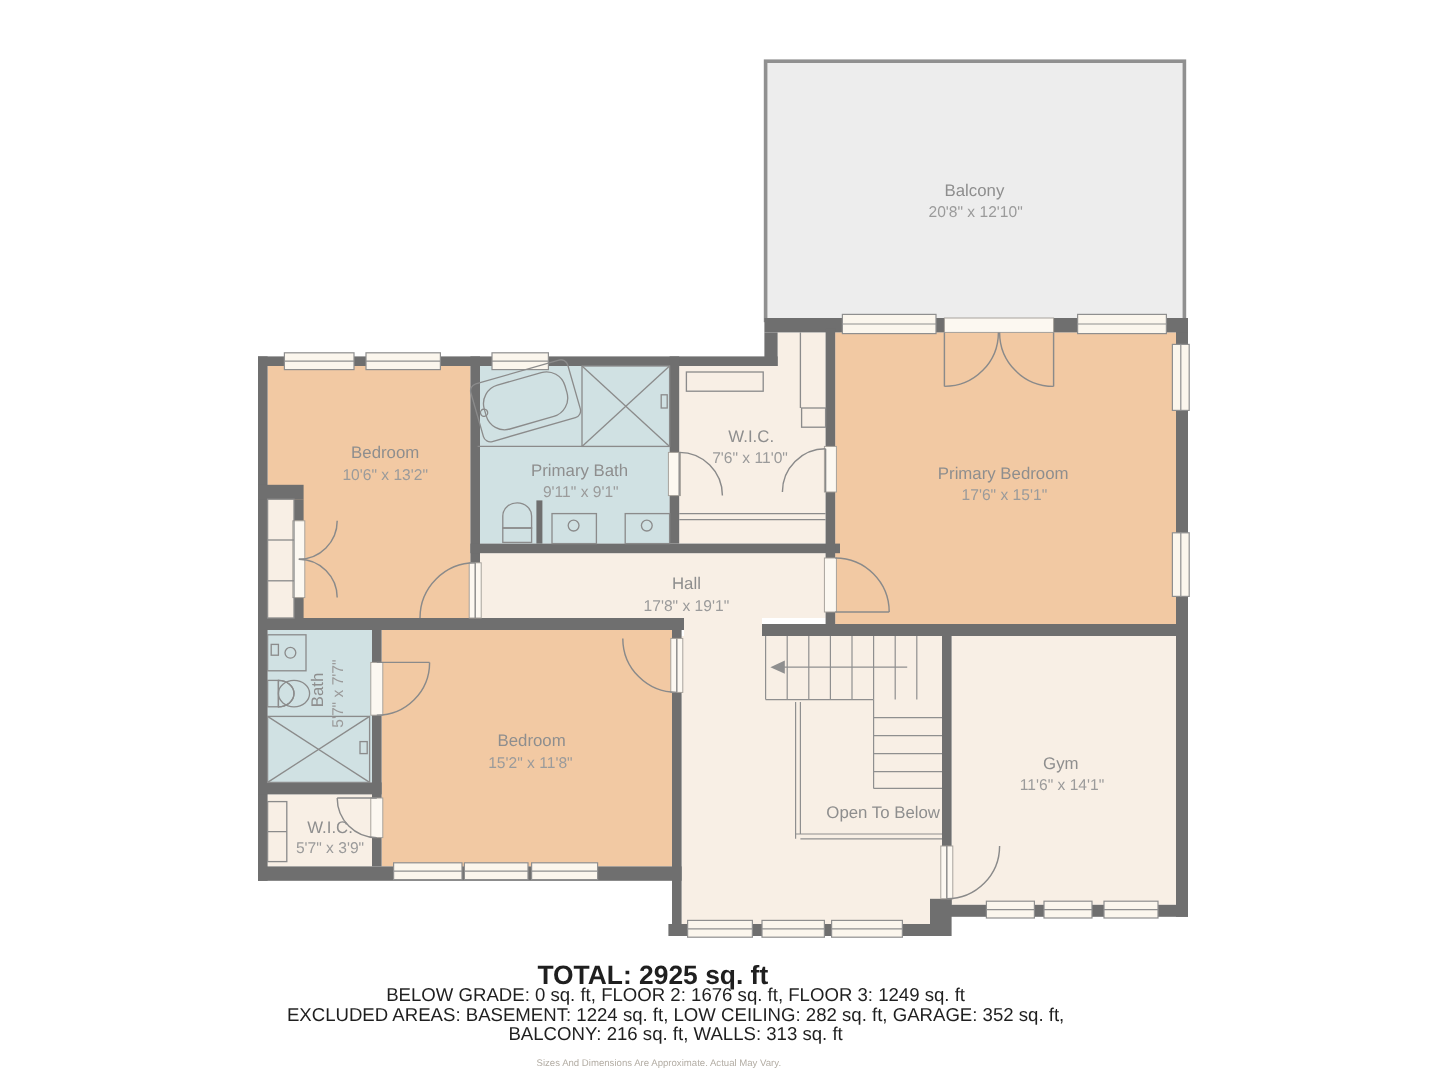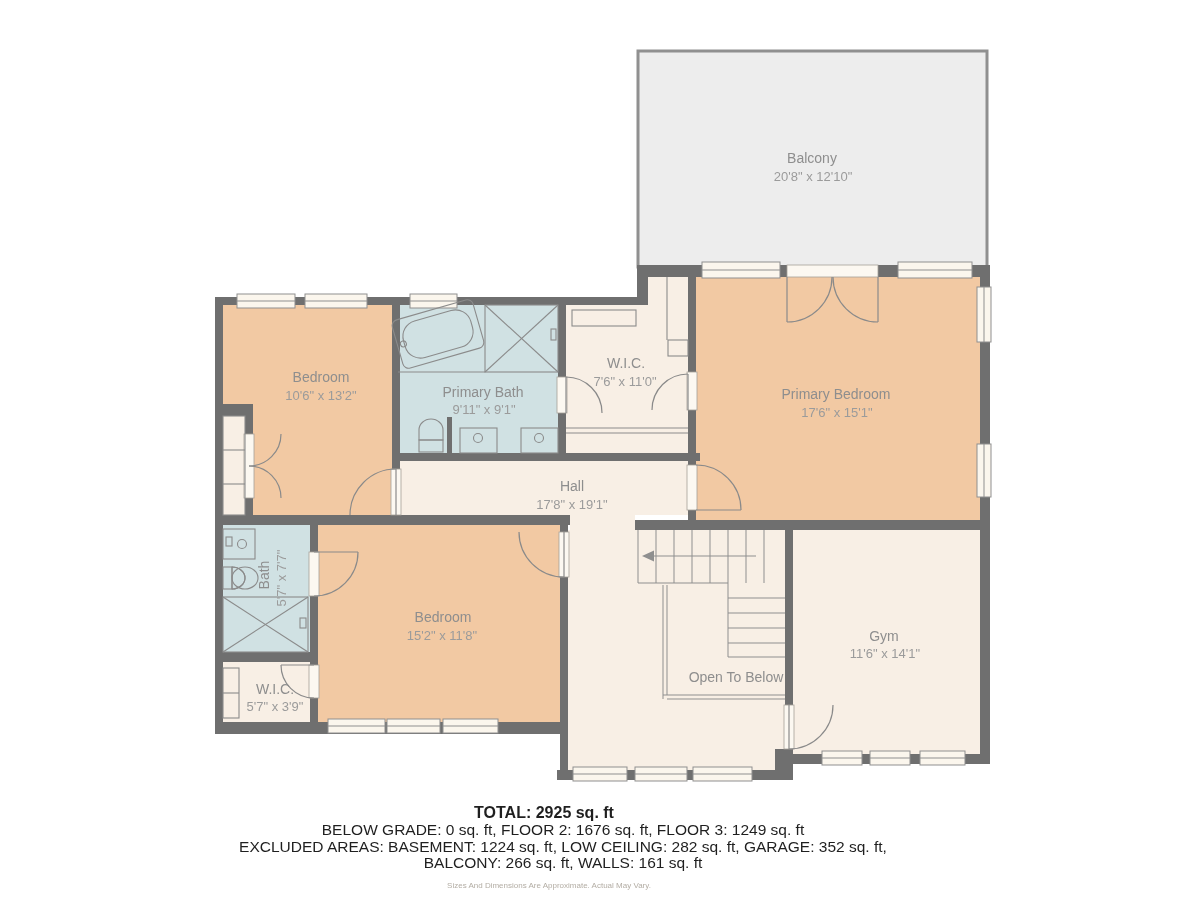--- a/index.html
+++ b/index.html
@@ -7,21 +7,21 @@
     --balcony:#ededed; --line:#8b8b8b; --winfill:#fbf6ed; --winline:#8f8f8f;
     --label:#8e8e8e; --dim:#9b9b9b; --footer:#1f1f1f; --fine:#b3ada4; --open:#fcf8f1;
   }
   html,body{margin:0;padding:0;background:#fff;}
   .canvas{position:relative;width:1088px;height:900px;background:#fff;overflow:hidden;
           font-family:"Liberation Sans","DejaVu Sans",sans-serif;margin-top:32px;}
   svg{position:absolute;top:0;left:0;}
   .rname{fill:var(--label);font-family:"Liberation Sans","DejaVu Sans",sans-serif;font-size:14px;}
   .rdim{fill:var(--dim);font-family:"Liberation Sans","DejaVu Sans",sans-serif;font-size:13px;}
   .summary{position:absolute;top:771px;left:0;width:100%;text-align:center;color:var(--footer);}
-  .summary .total{font-size:16px;font-weight:bold;line-height:19px;}
+  .summary .total{font-size:22px;font-weight:bold;line-height:19px;}
   .summary .line{font-size:15.5px;line-height:16.6px;padding-left:38px;}
   .summary .fine{margin-top:9px;font-size:8px;color:var(--fine);padding-left:10px;}
 </style>
 </head>
 <body>
 
 <div class="canvas">
 <svg width="1200" height="765" viewBox="0 0 1200 765">
 
   <g>
@@ -267,16 +267,16 @@
     <text class="rdim" x="885" y="626">11'6" x 14'1"</text>
 
     <text class="rname" x="736" y="650">Open To Below</text>
   </g>
 </svg>
 
   <div class="summary">
     <div class="total">TOTAL: 2925 sq. ft</div>
     <div class="line">BELOW GRADE: 0 sq. ft, FLOOR 2: 1676 sq. ft, FLOOR 3: 1249 sq. ft</div>
     <div class="line">EXCLUDED AREAS: BASEMENT: 1224 sq. ft, LOW CEILING: 282 sq. ft, GARAGE: 352 sq. ft,</div>
-    <div class="line">BALCONY: 266 sq. ft, WALLS: 161 sq. ft</div>
+    <div class="line">BALCONY: 216 sq. ft, WALLS: 313 sq. ft</div>
     <div class="fine">Sizes And Dimensions Are Approximate. Actual May Vary.</div>
   </div>
 </div>
 
 </body></html>

